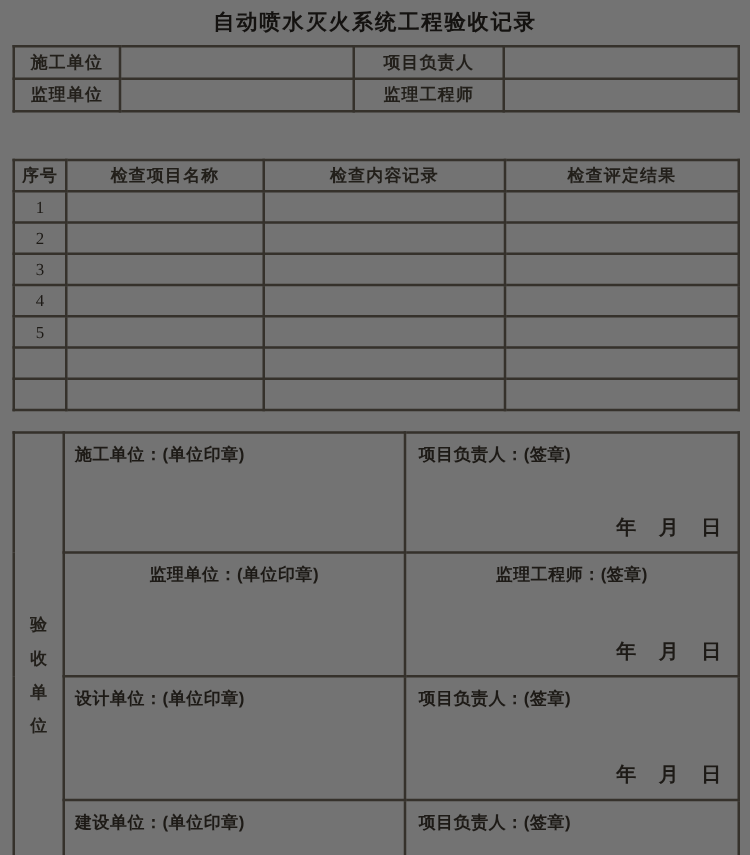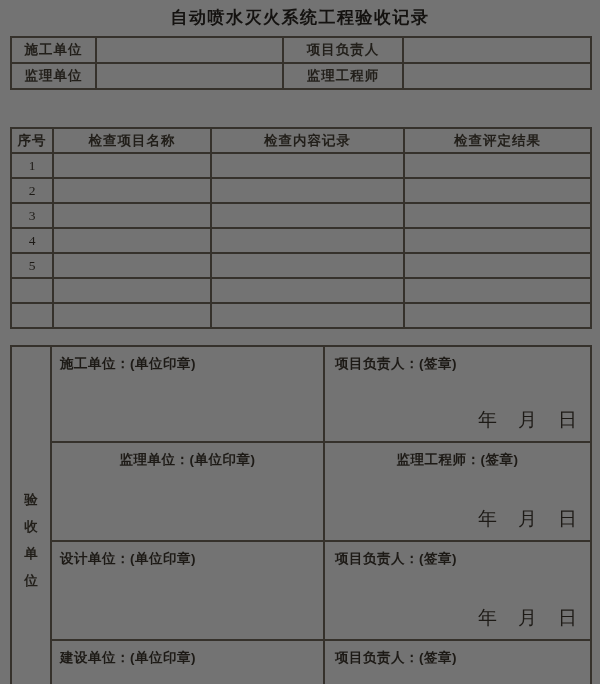--- a/index.html
+++ b/index.html
@@ -46,21 +46,21 @@
   .unit{
     vertical-align:top !important;text-align:left;
     font-weight:bold;padding:8px 8px !important;letter-spacing:0.5px;
   }
   .sign{
     position:relative;vertical-align:top !important;text-align:left;
     font-weight:bold;padding:8px 10px !important;letter-spacing:0.5px;margin-top:21px;
   }
   .date{
     position:absolute;right:12px;bottom:8px;
-    font-weight:normal;font-size:19px;letter-spacing:1px;white-space:pre;
+    font-weight:bold;font-size:16px;letter-spacing:1px;white-space:pre;
   }
   .rA td{height:78px;}
   .rB td{height:81px;text-align:center;}
   .rC td{height:81px;}
   .rD td{height:77px;}
 </style>
 </head>
 <body>
 
 <div class="page">

